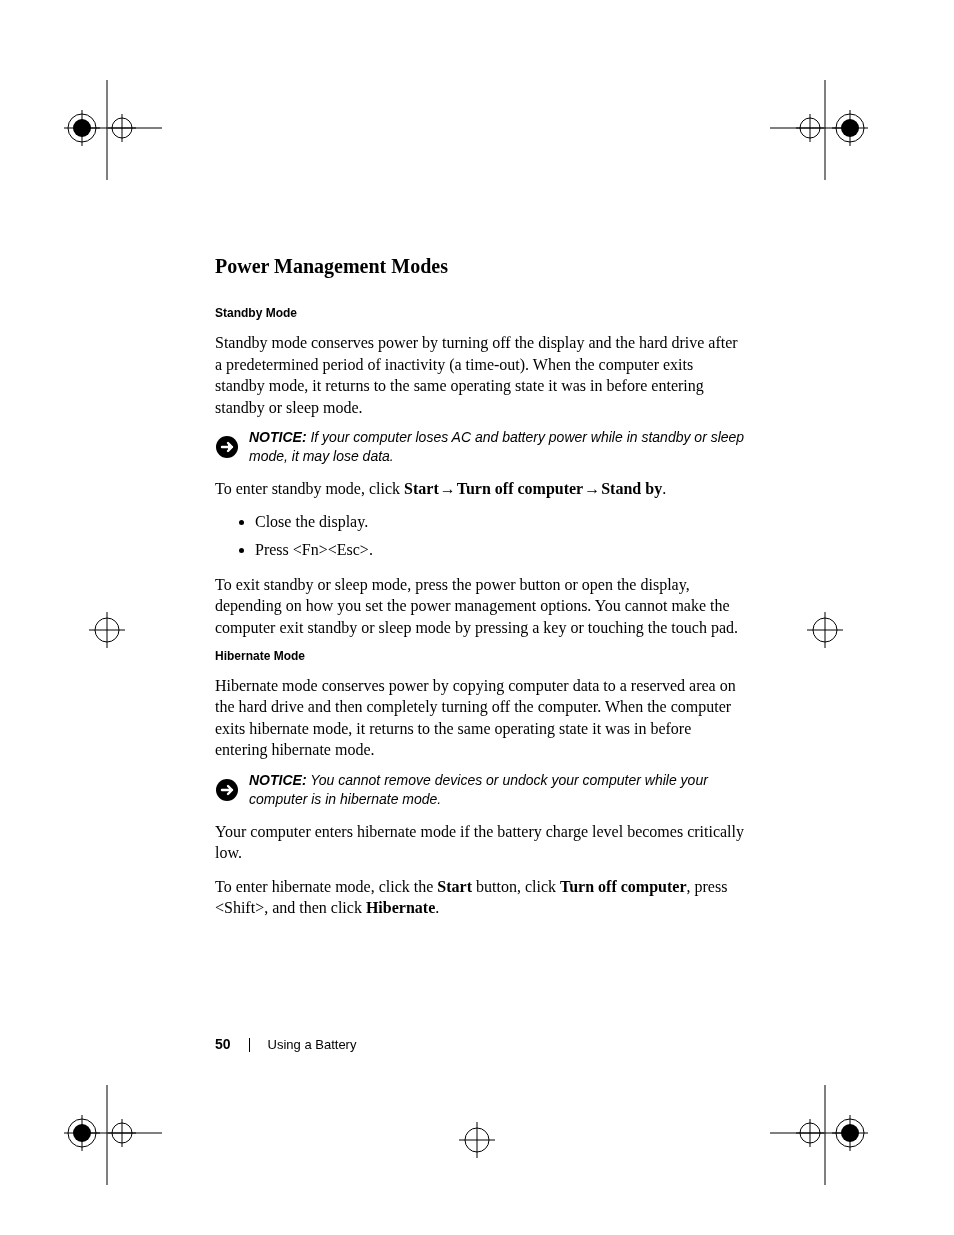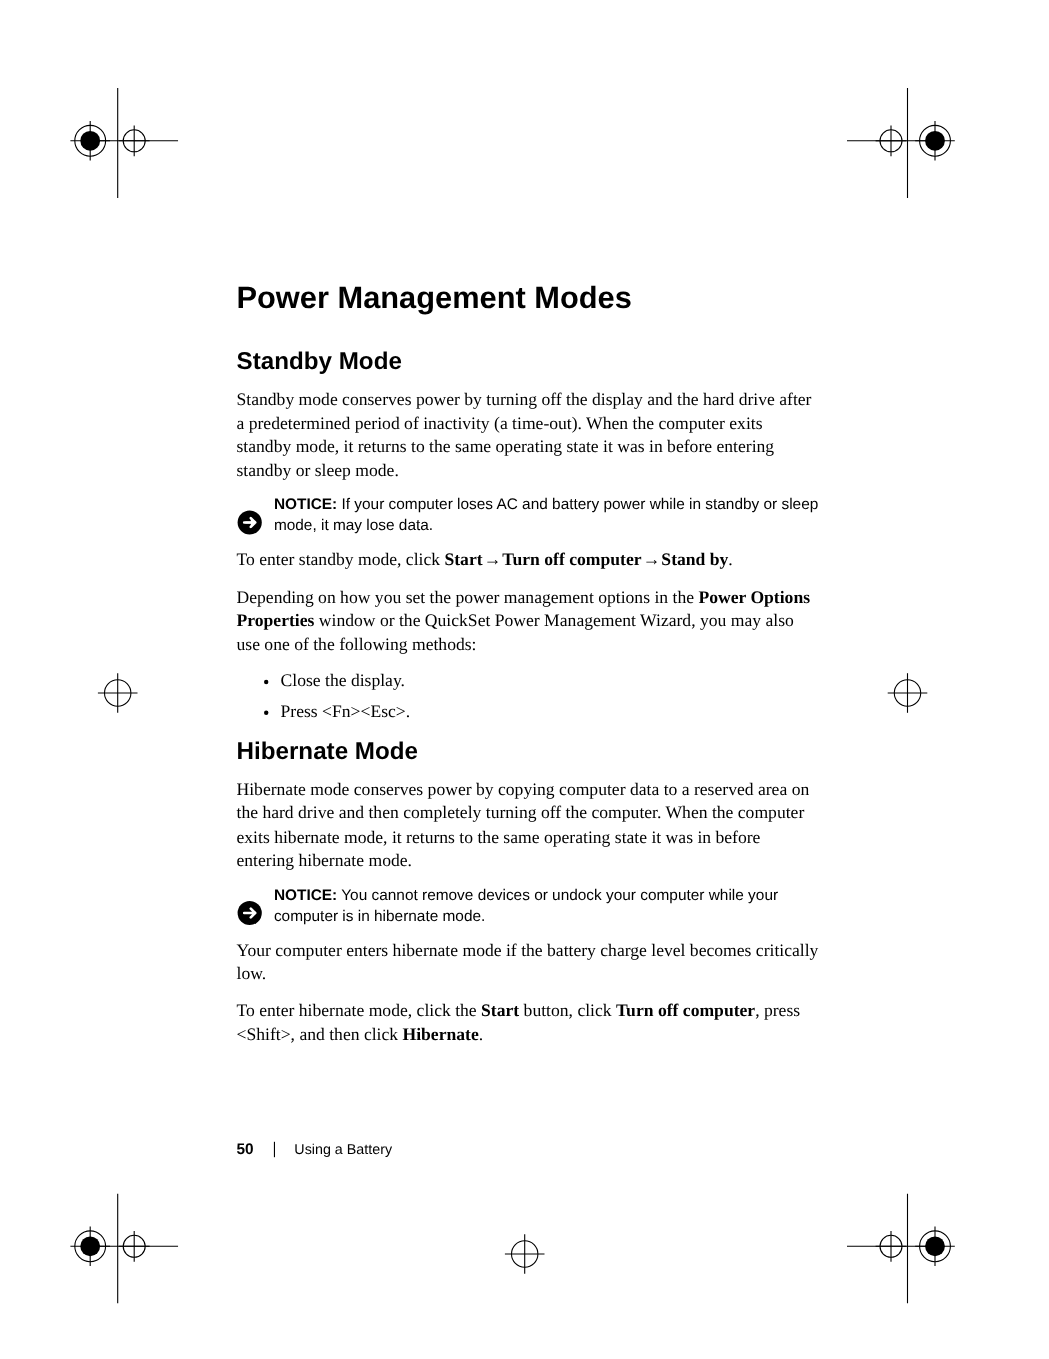--- a/index.html
+++ b/index.html
@@ -12,44 +12,45 @@
     font-family: Georgia, "Times New Roman", serif;
     color: #000;
   }
   .page {
     position: absolute;
     left: 215px;
     top: 255px;
     width: 530px;
   }
   h1.title {
-    font-family: Liberation Sans, sans-serif;
+    font-family: Liberation Serif, serif;
     font-weight: 700;
-    font-size: 28px;
+    font-size: 20px;
     margin: 0 0 28px 0;
     letter-spacing: 0px;
     font-stretch: condensed;
   }
   h2.subhead {
     font-family: "Arial Narrow", Arial, Helvetica, sans-serif;
     font-weight: 700;
-    font-size: 22px;
+    font-size: 12px;
     margin: 16px 0 8px 0;
     font-stretch: condensed;
   }
   p.body {
     font-family: Georgia, "Times New Roman", serif;
     font-size: 16px;
     line-height: 1.35;
     margin: 12px 0 10px 0;
   }
   .callout {
     display: flex;
-    align-items: flex-end;
+    align-items: center;
     margin: 6px 0 8px 0;
+    font-style: italic;
   }
   .callout .icon-wrap {
     width: 28px;
     flex: 0 0 28px;
     margin-right: 6px;
   }
   .callout .text {
     font-family: Arial, Helvetica, sans-serif;
     font-size: 14px;
     line-height: 1.35;
@@ -225,29 +226,27 @@
     <span class="text">
       <span class="label">NOTICE:</span><span> If your computer loses AC and battery power while in standby or sleep mode, it may lose data.</span>
     </span>
   </div>
 
   <p class="body">
     <span>To enter standby mode, click </span><span class="bold">Start</span><span class="arrow">→</span><span class="bold">Turn off computer</span><span class="arrow">→</span><span class="bold">Stand by</span>.
   </p>
 
 
-  <p class="body">
-    <span>Depending on how you set the power management options in the </span><span class="bold">Power Options Properties</span><span> window or the QuickSet Power Management Wizard, you may also use one of the following methods:</span>
-  </p>
 
   <ul class="body-list">
     <li>Close the display.</li>
     <li>Press &lt;Fn&gt;&lt;Esc&gt;.</li>
   </ul>
 
+  <p class="body">To exit standby or sleep mode, press the power button or open the display, depending on how you set the power management options. You cannot make the computer exit standby or sleep mode by pressing a key or touching the touch pad.</p>
 
   <h2 class="subhead" style="margin-top:6px">Hibernate Mode</h2>
 
   <p class="body">Hibernate mode conserves power by copying computer data to a reserved area on the hard drive and then completely turning off the computer. When the computer exits hibernate mode, it returns to the same operating state it was in before entering hibernate mode.</p>
 
   <div class="callout">
     <span class="icon-wrap">
       <svg class="notice-icon" viewBox="0 0 24 24">
         <circle cx="12" cy="12" r="11" fill="#000"></circle>
         <path d="M7 12 L17 12 M13 8 L17 12 L13 16" stroke="#fff" stroke-width="2.4" fill="none" stroke-linecap="round" stroke-linejoin="round"></path>

